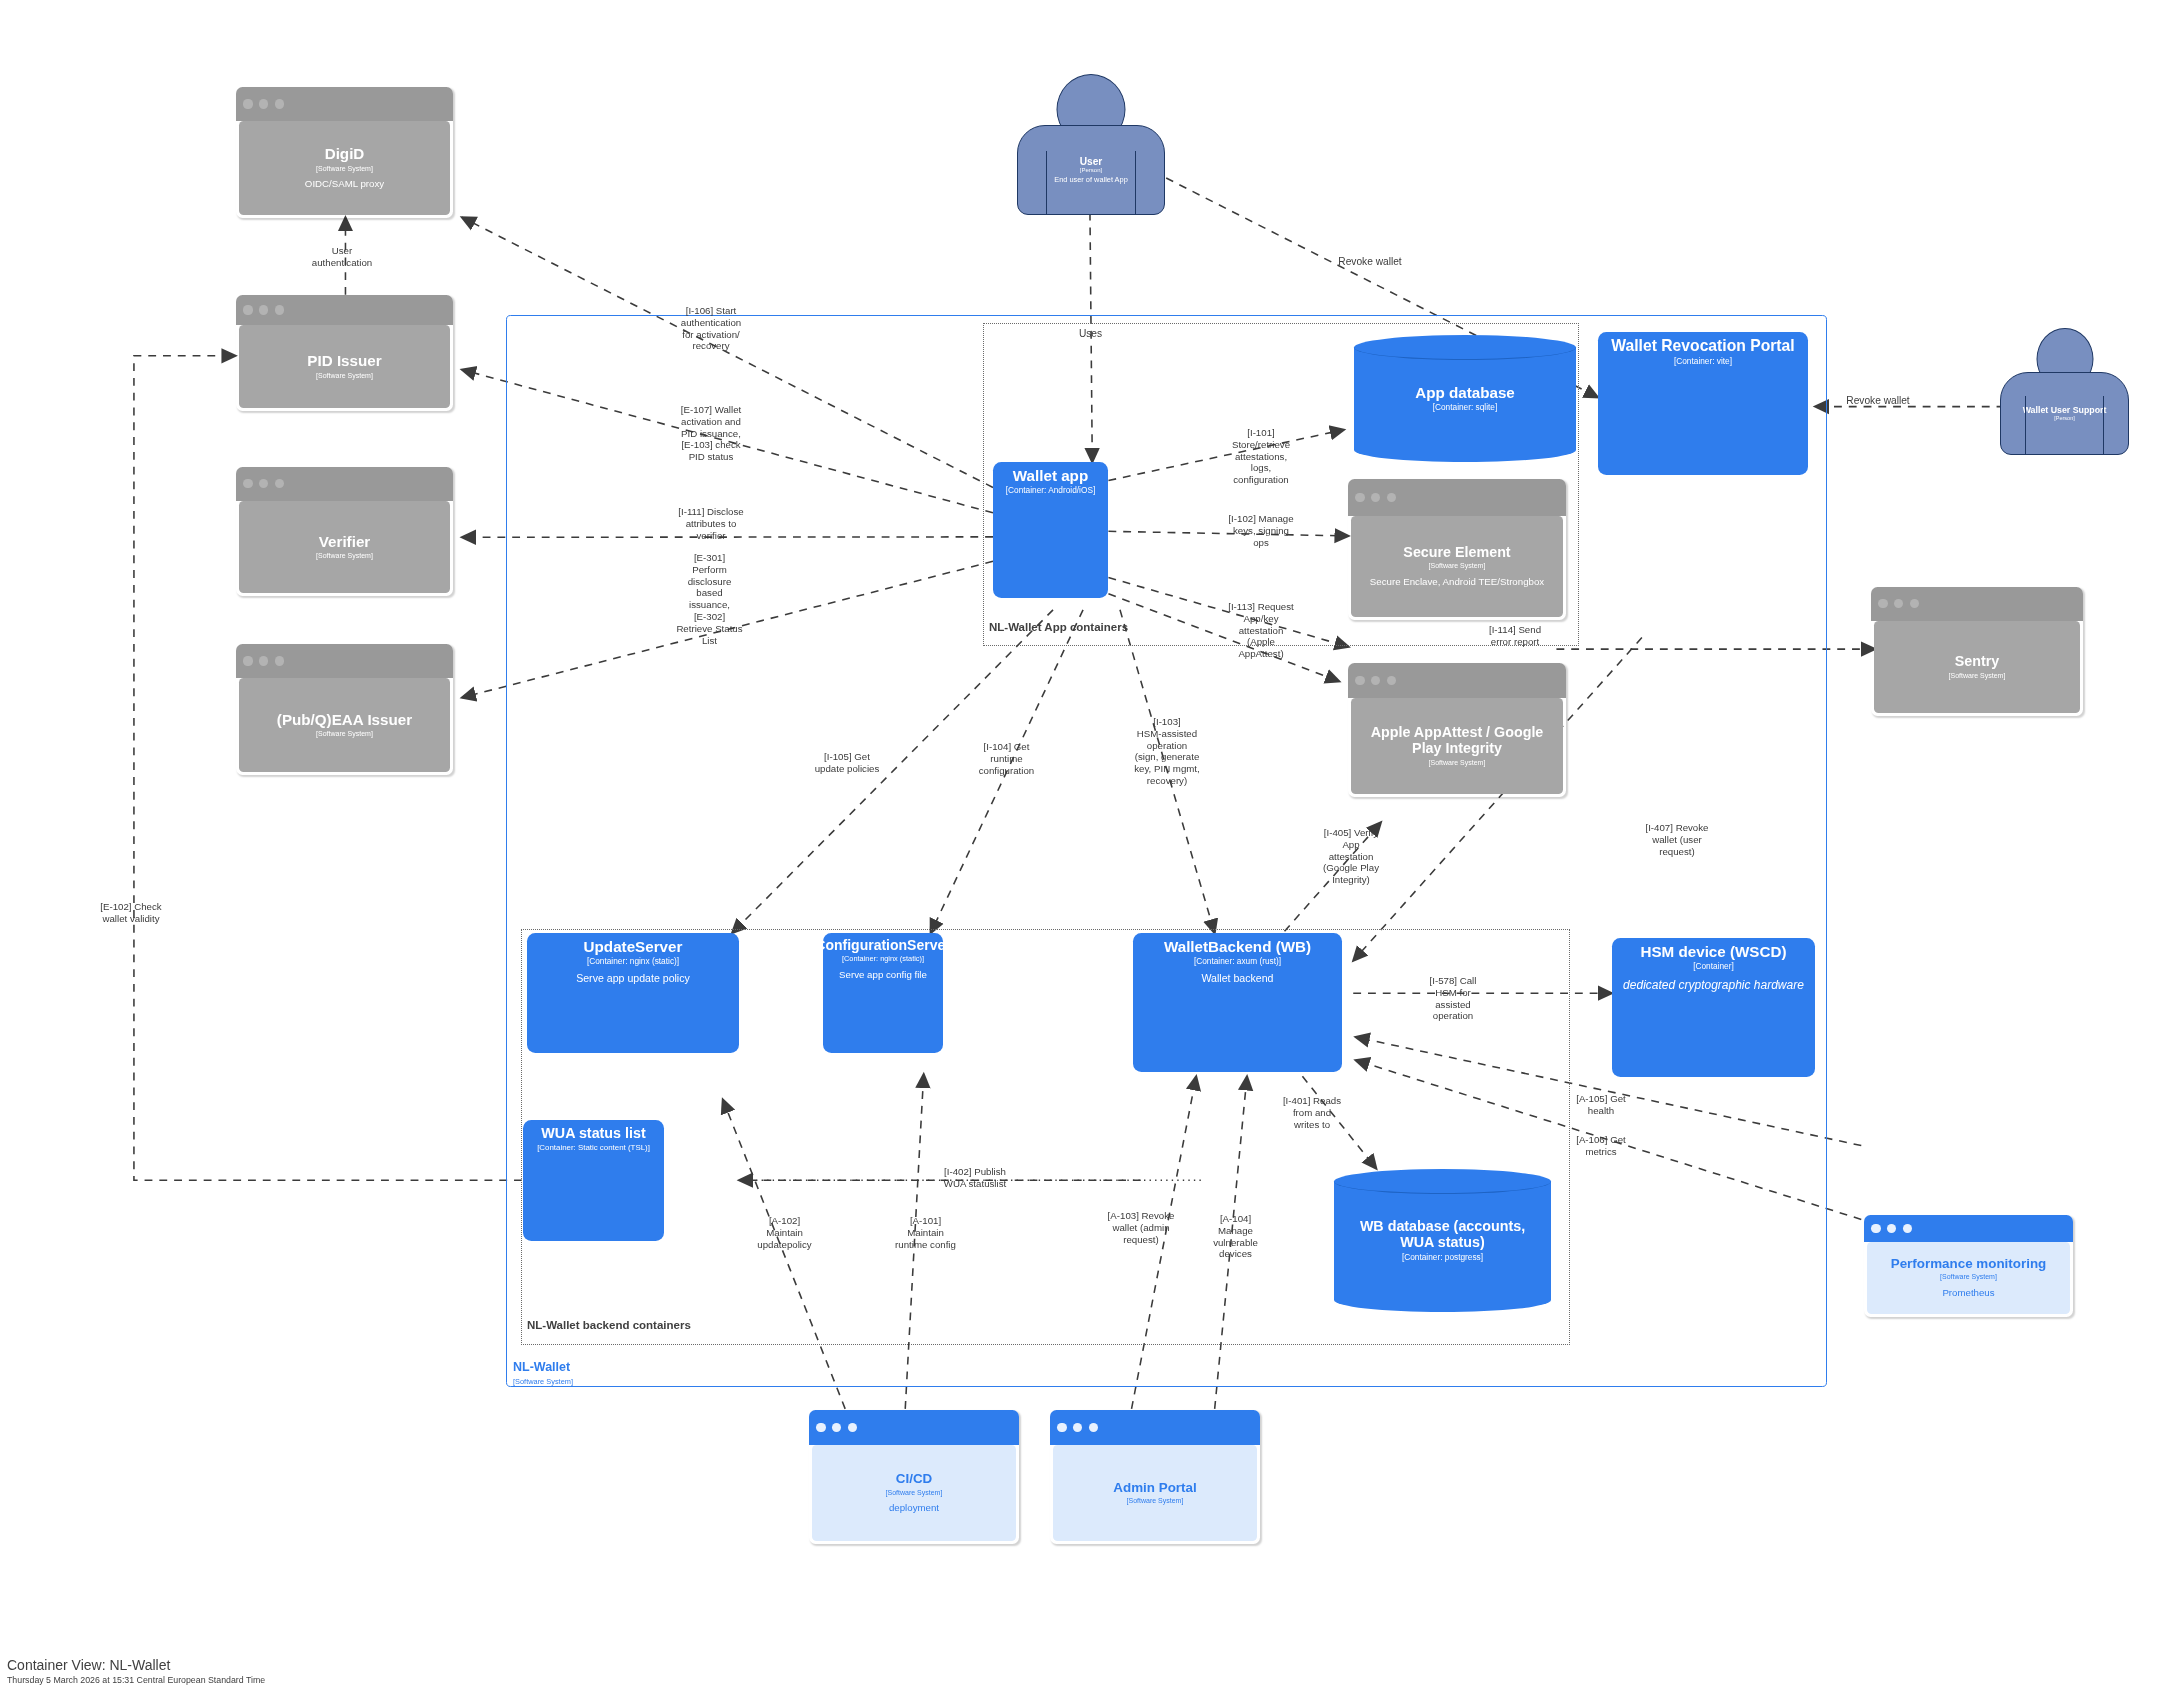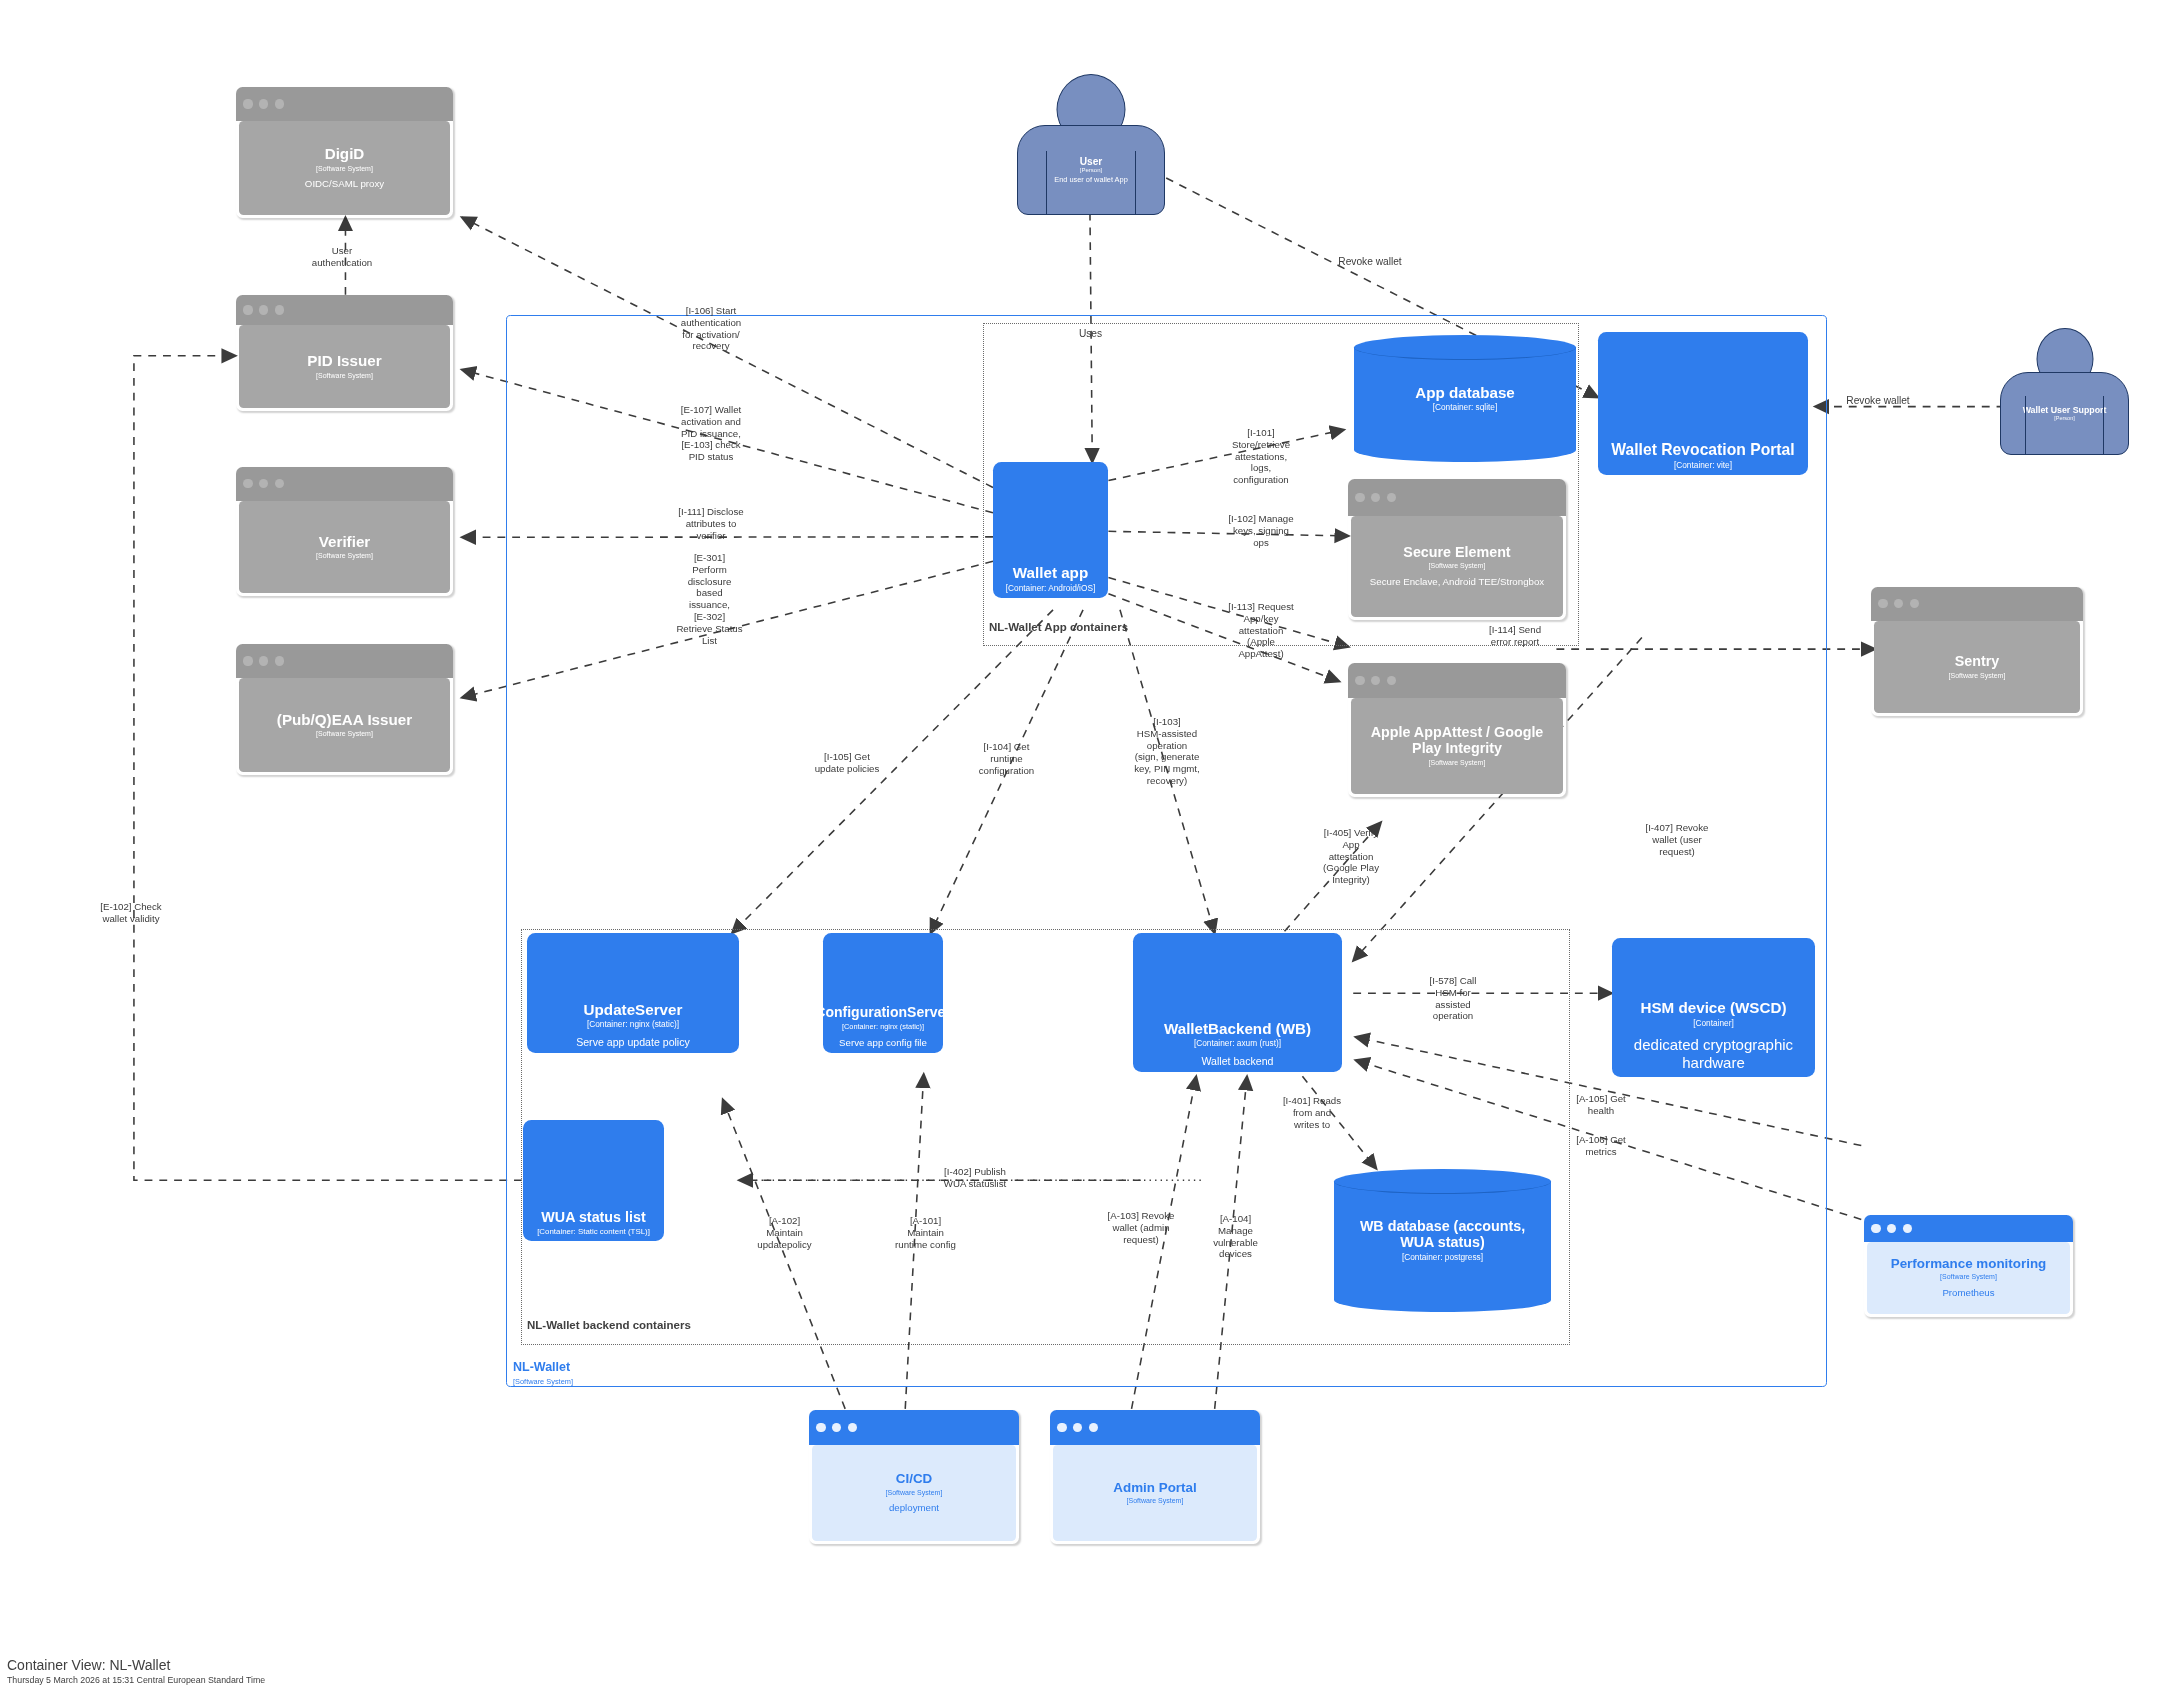--- a/index.html
+++ b/index.html
@@ -34,21 +34,21 @@
   .grey .dot{background:#b3b3b3;}
   .grey .content{background:#a6a6a6;color:#ffffff;}
 
   .lightblue{border:0;}
   .lightblue .titlebar{background:#2f7ded;}
   .lightblue .dot{background:#e8f1fe;}
   .lightblue .content{background:#dceafc;color:#2f7ded;}
 
   
   .bluebox{position:absolute;background:#2f7ded;border-radius:8.3px;color:#fff;
-    display:flex;flex-direction:column;align-items:center;justify-content:flex-end;
+    display:flex;flex-direction:column;align-items:center;justify-content:flex-start;
     text-align:center;padding:4.6px 6.5px;box-sizing:border-box;}
   .bluebox .n-name{font-weight:bold;line-height:1.12;}
   .bluebox .n-type{line-height:1.15;margin-top:.3em;}
   .bluebox .n-desc{line-height:1.2;margin-top:.55em;}
 
   
   .cyl{position:absolute;}
   .cyl .body{position:absolute;left:0;right:0;top:12px;bottom:12px;background:#2f7ded;}
   .cyl .top{position:absolute;left:0;right:0;top:0;height:24px;background:#2f7ded;
      border-radius:50%/50%;border-bottom:0.5px solid #1e63c4;}
@@ -330,21 +330,21 @@
 
   <div class="bluebox" style="left:1133px;top:933px;width:209px;height:139px;">
     <div class="n-name" style="font-size:15.2px;">WalletBackend (WB)</div>
     <div class="n-type" style="font-size:8.3px;">[Container: axum (rust)]</div>
     <div class="n-desc" style="font-size:10.6px;">Wallet backend</div>
   </div>
 
   <div class="bluebox" style="left:1612px;top:938px;width:203px;height:139px;">
     <div class="n-name" style="font-size:15.2px;">HSM device (WSCD)</div>
     <div class="n-type" style="font-size:8.3px;">[Container]</div>
-    <div class="n-desc" style="font-size:15px;">dedicated cryptographic hardware</div>
+    <div class="n-desc" style="font-size:12px;font-style:italic;">dedicated cryptographic hardware</div>
   </div>
 
   <div class="bluebox" style="left:523px;top:1120px;width:141px;height:121px;">
     <div class="n-name" style="font-size:14.3px;">WUA status list</div>
     <div class="n-type" style="font-size:7.9px;">[Container: Static content (TSL)]</div>
   </div>
 
   <div class="cyl" style="left:1354px;top:335px;width:222px;height:127px;">
     <div class="bot"></div>
     <div class="body"></div>

